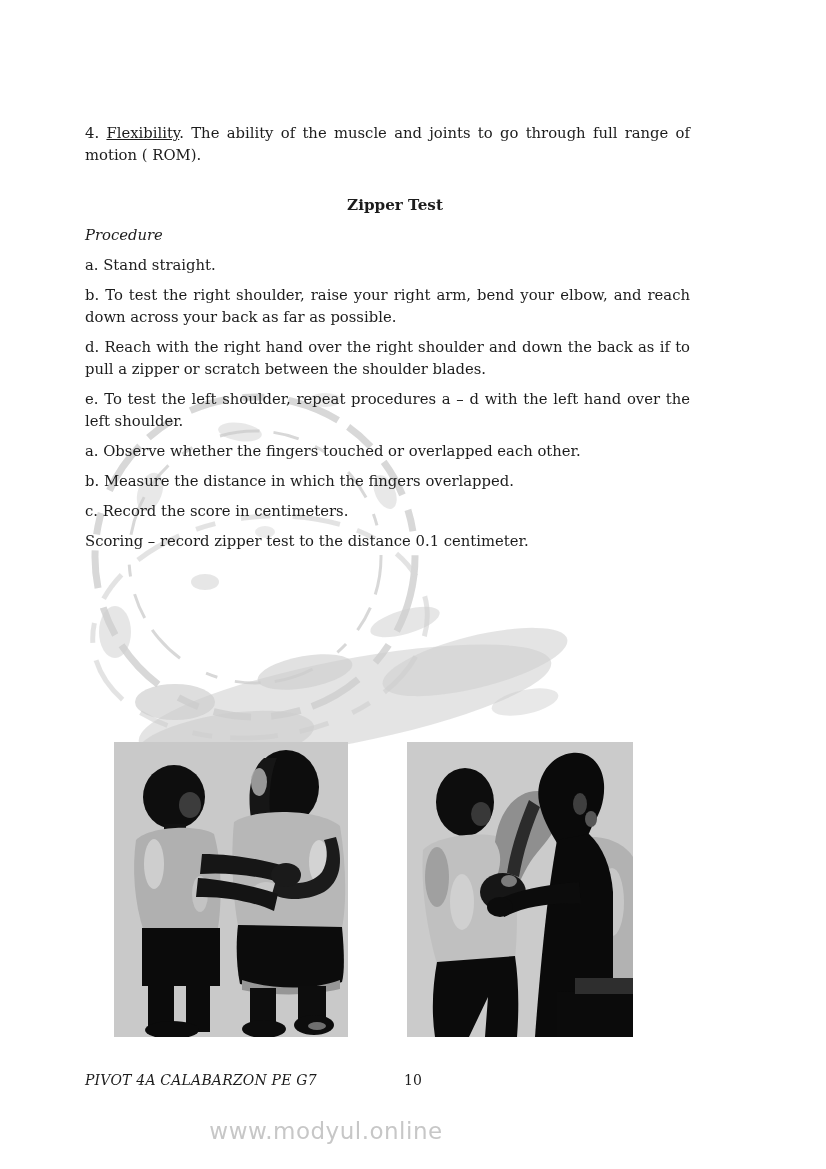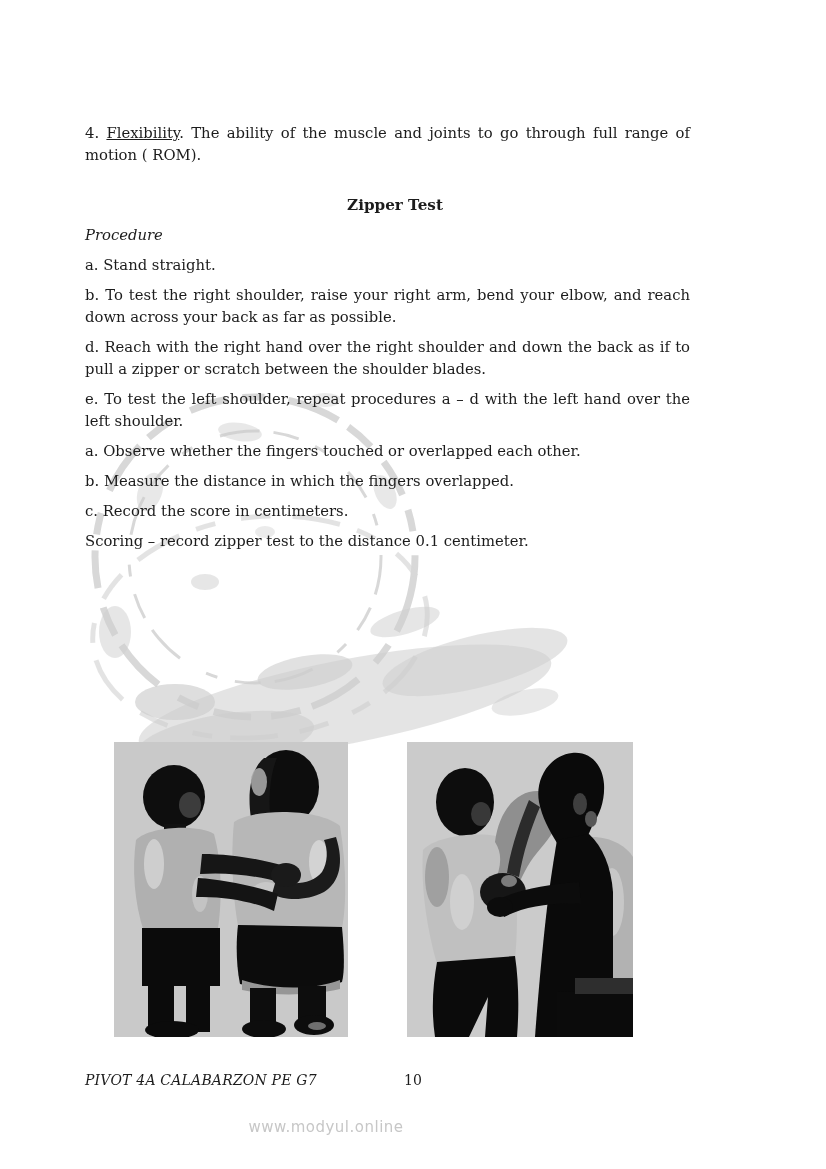--- a/index.html
+++ b/index.html
@@ -35,21 +35,21 @@
     font-size:14px;font-style:italic;letter-spacing:.2px;
   }
   .footer-page{
     position:absolute;left:0;top:1072px;width:826px;
     text-align:center;font-size:14px;
   }
   .site-watermark{
     position:absolute;left:0;top:1118px;width:652px;
     text-align:center;
     font-family:"DejaVu Sans","Liberation Sans",sans-serif;
-    font-size:15px;color:#c7c7c7;letter-spacing:.5px;
+    font-size:23px;color:#c7c7c7;letter-spacing:.5px;
   }
 </style>
 </head>
 <body>
 
 <div class="page">
 
   <svg class="stamp" width="570" height="410" viewBox="0 0 570 410" aria-hidden="true">
     <g fill="none" stroke="#d2d2d2" opacity="0.85">
       <circle cx="200" cy="185" r="160" stroke-width="7" stroke-dasharray="38 16 22 24 54 12 30 20" transform="rotate(14 200 185)"></circle>

